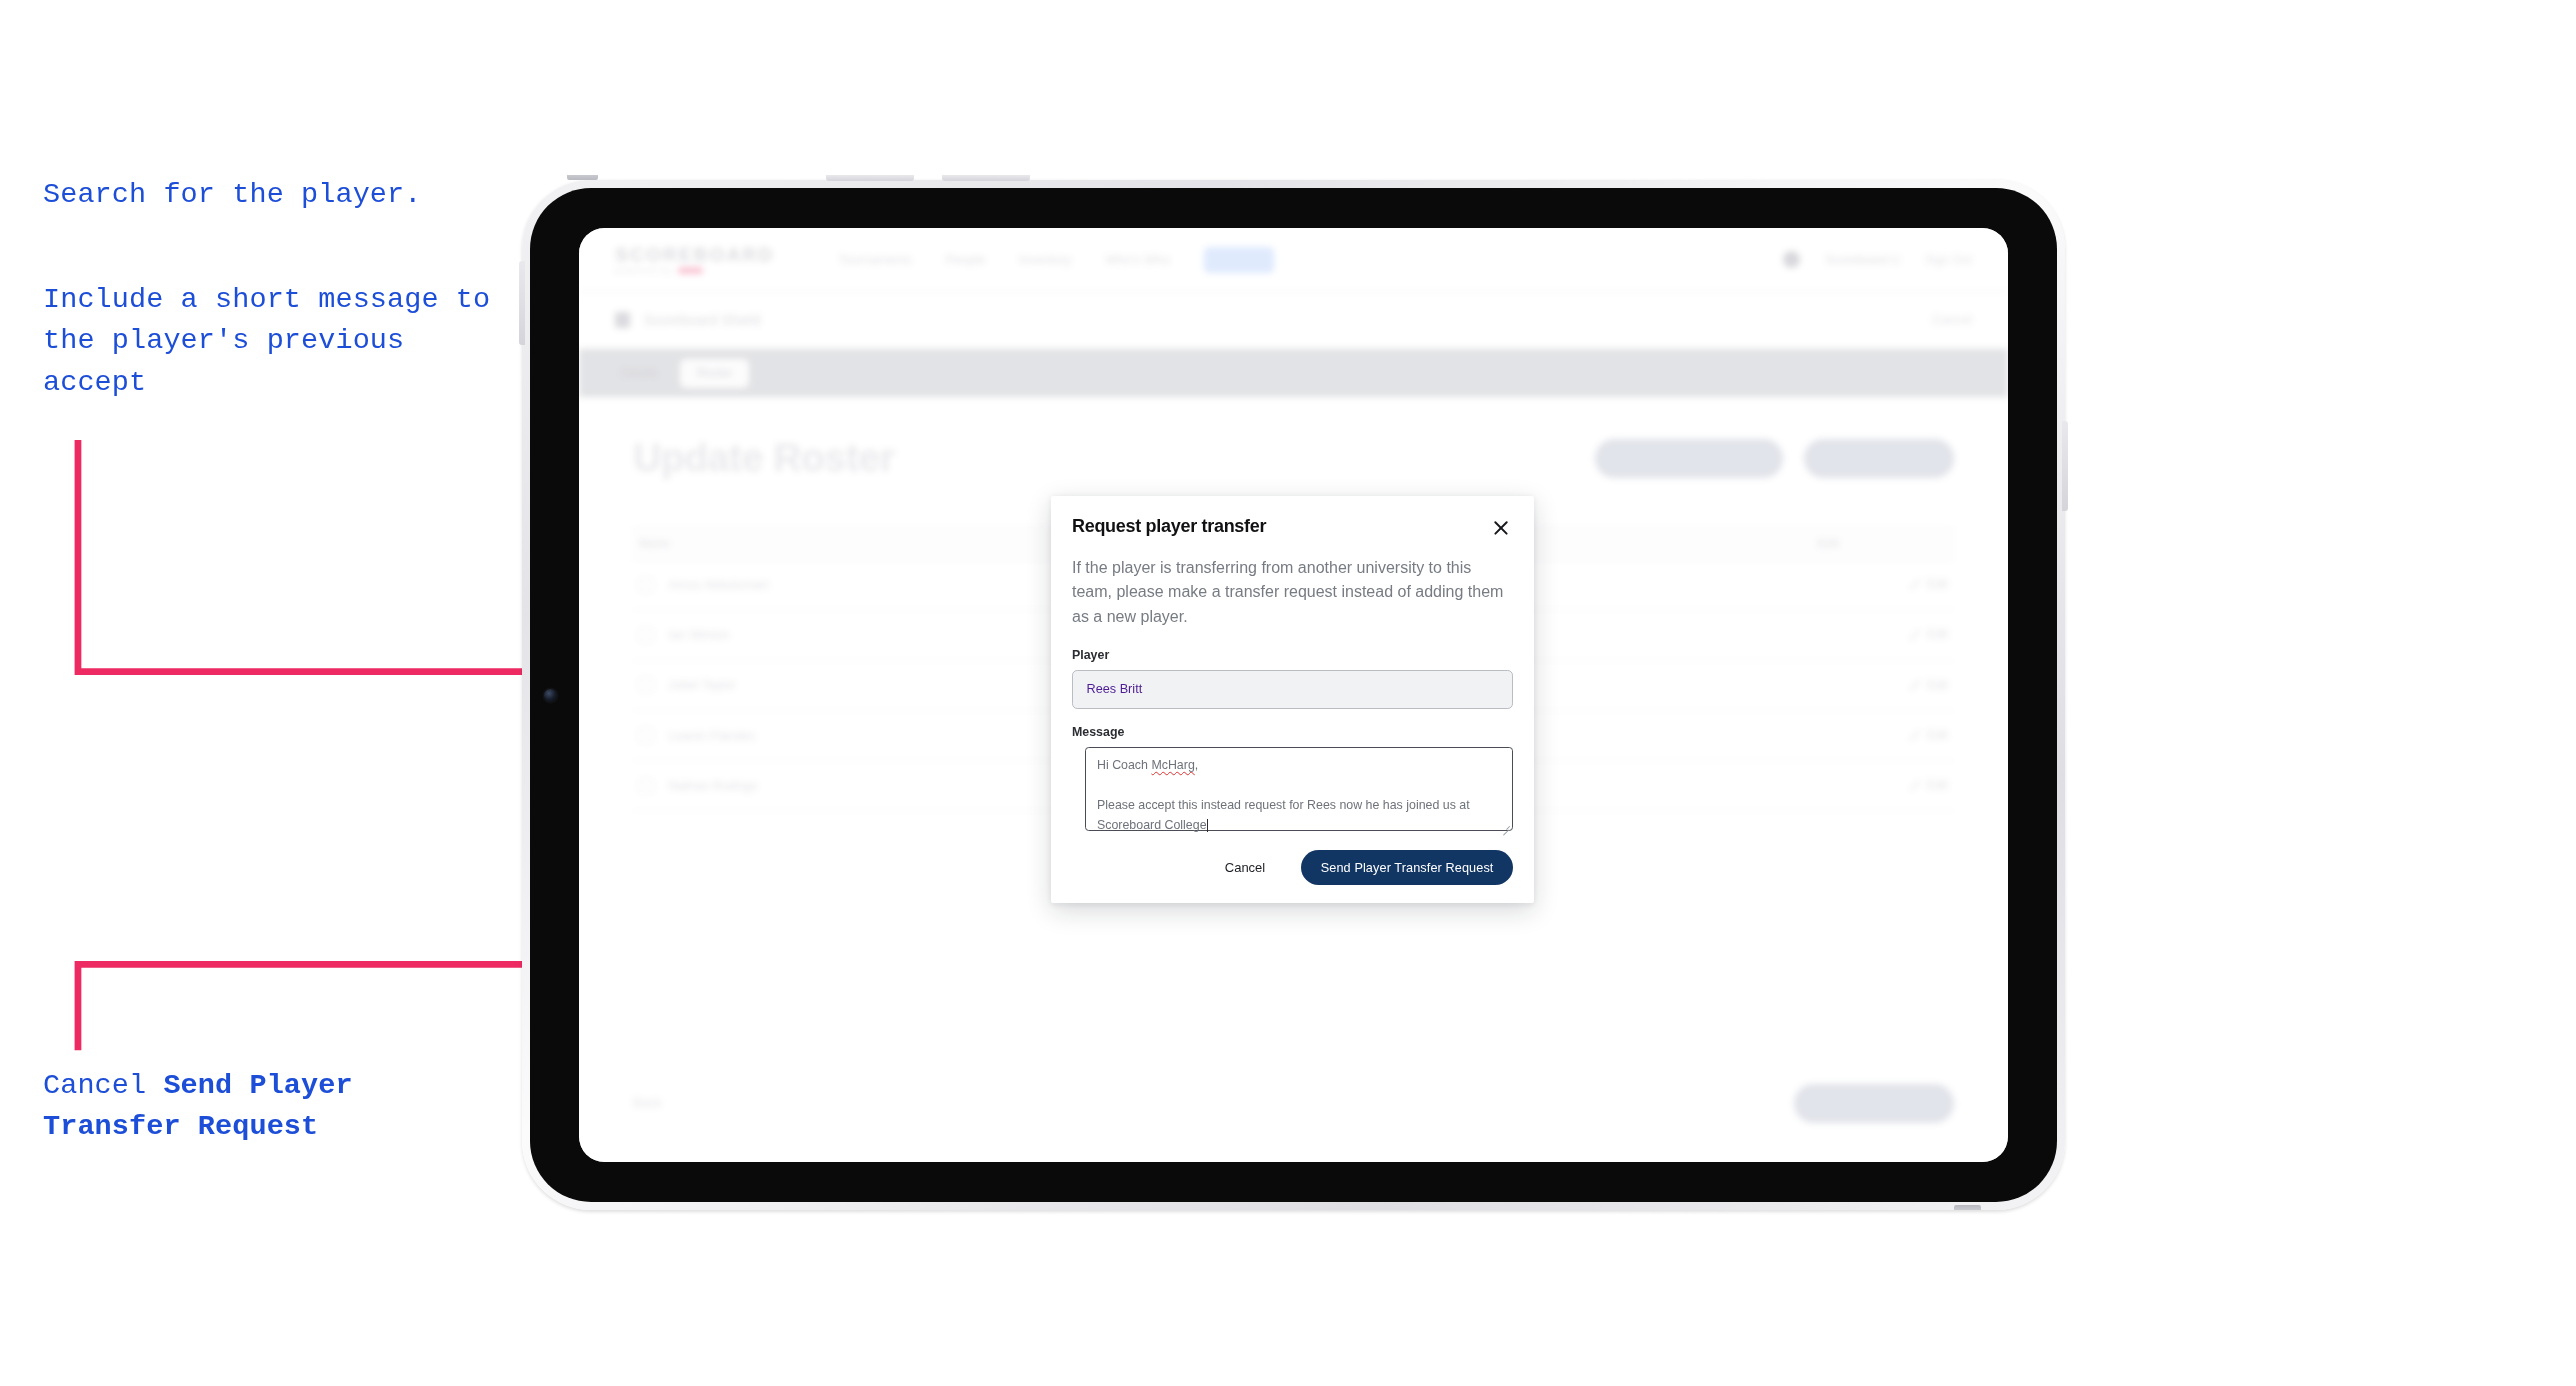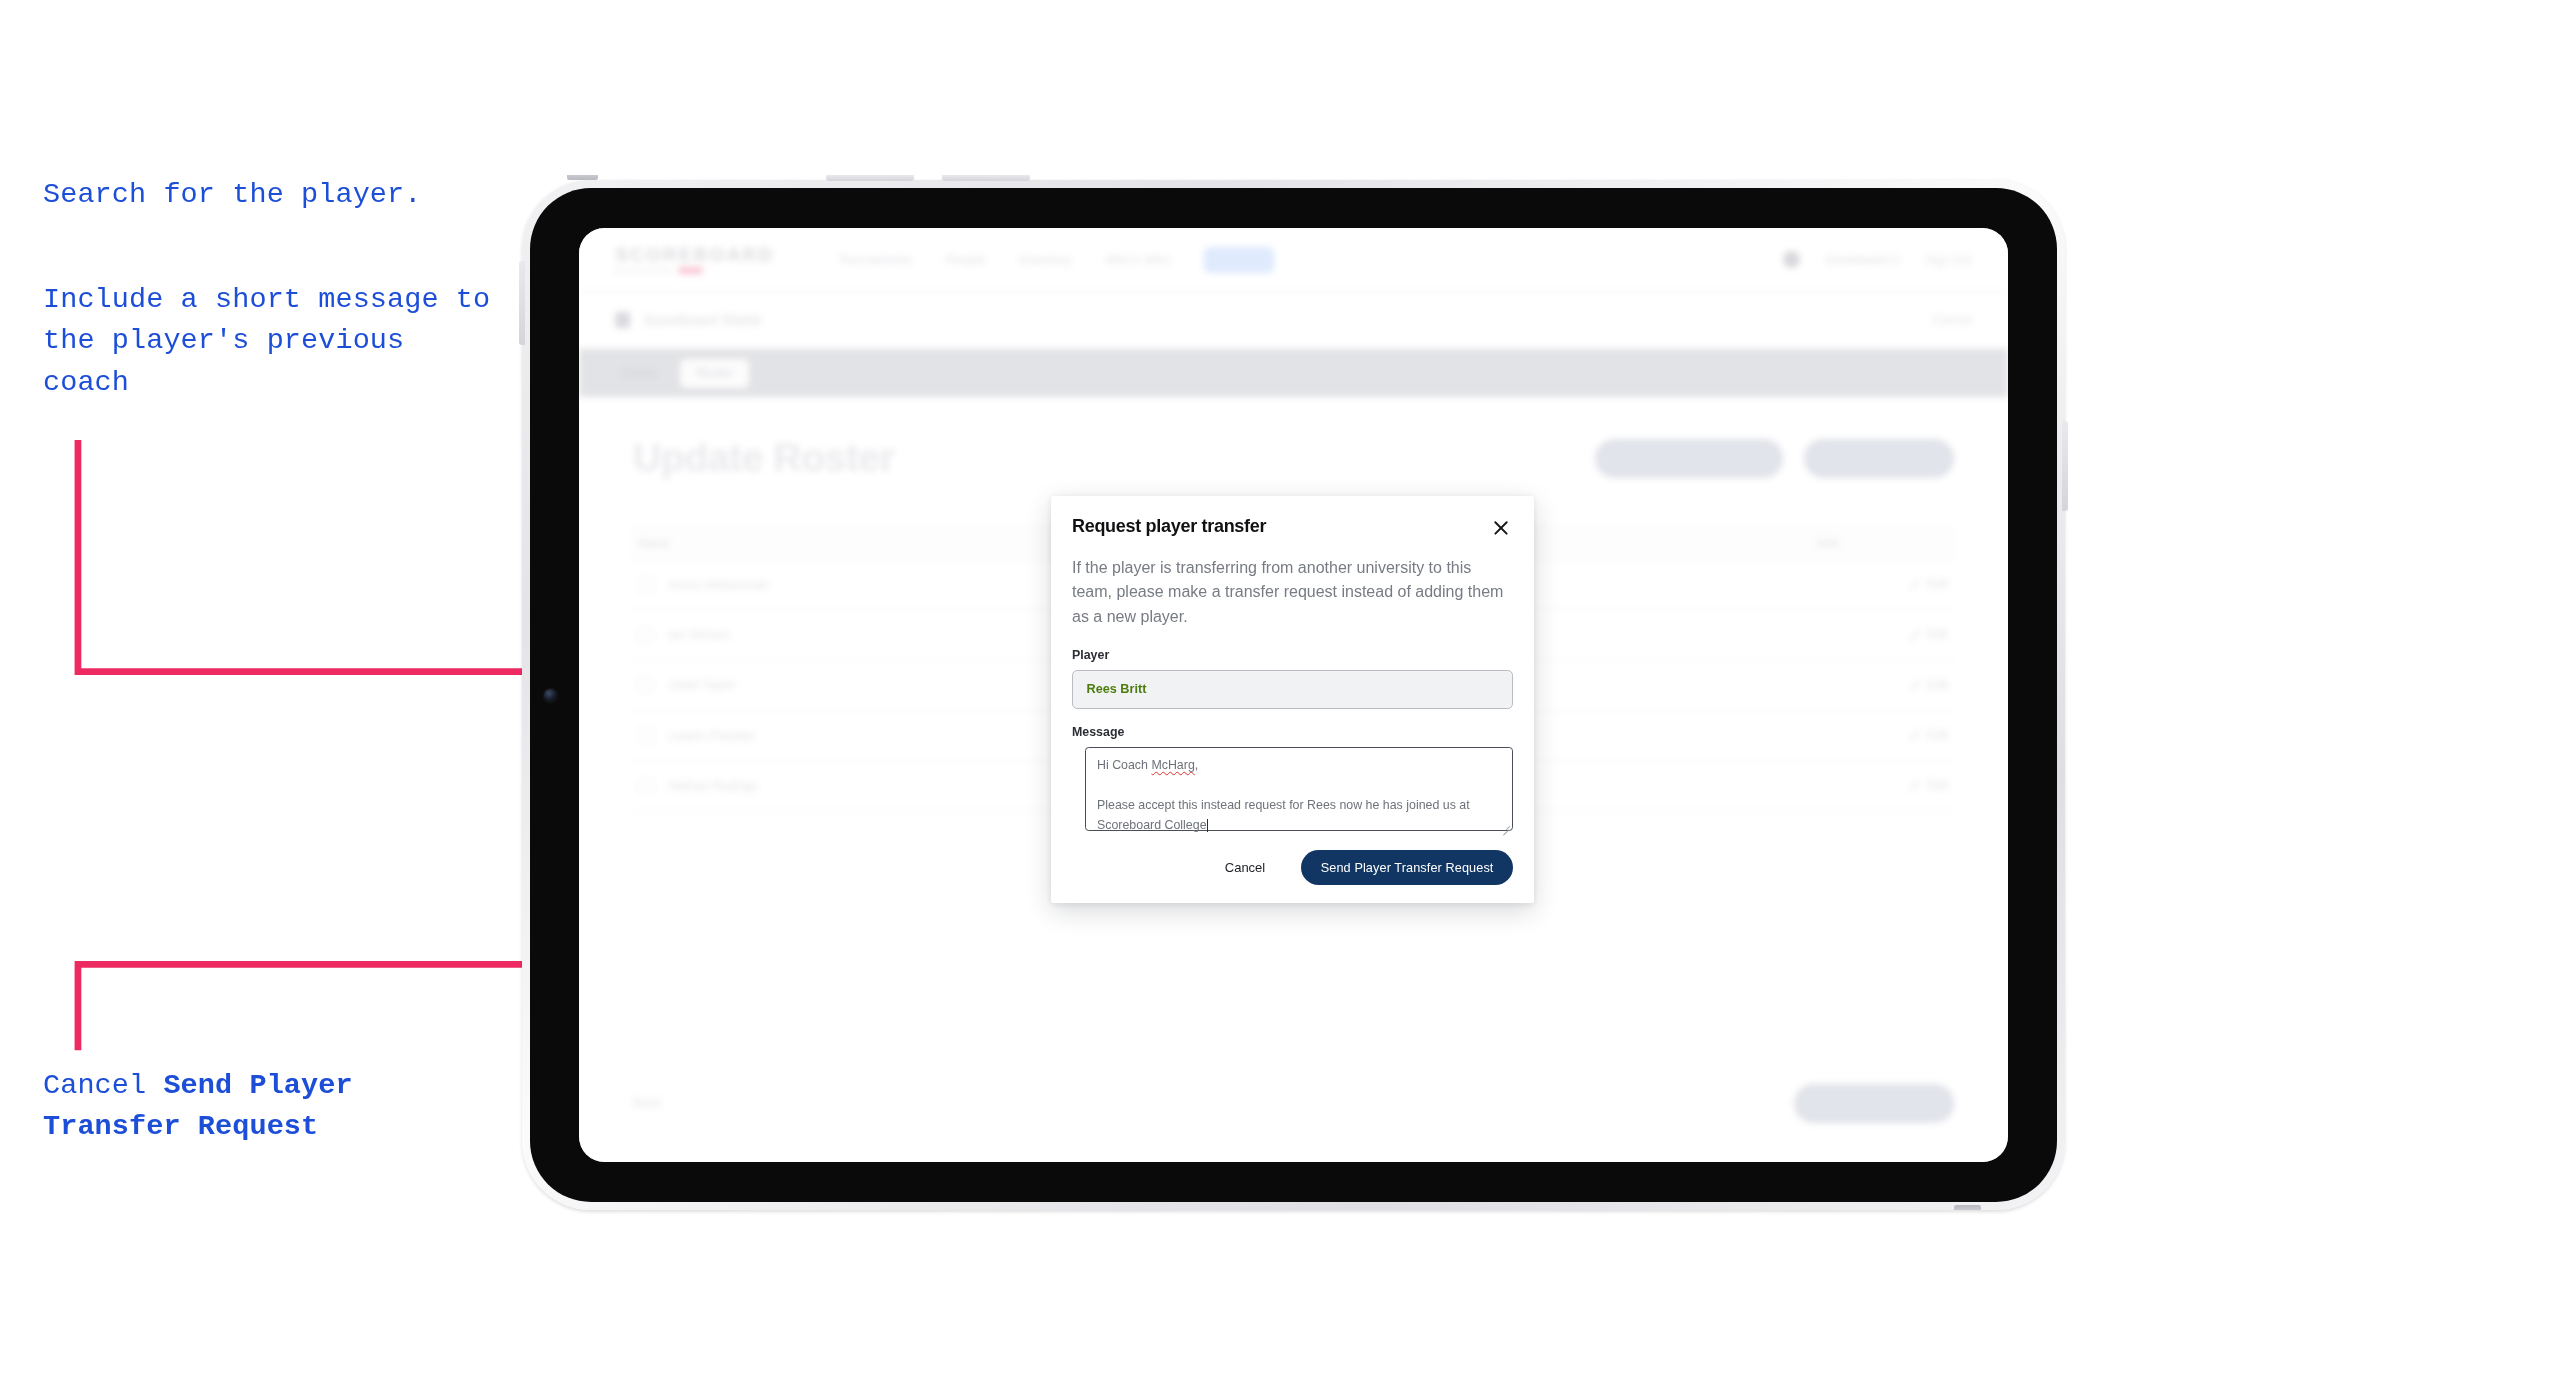--- a/index.html
+++ b/index.html
@@ -136,23 +136,22 @@
   .modal-close:before, .modal-close:after {
     content:""; position:absolute; left: 3px; top: 11.2px; width: 18px; height: 1.9px; background: #17181c; border-radius: 1.5px;
   }
   .modal-close:before { transform: rotate(45deg); }
   .modal-close:after  { transform: rotate(-45deg); }
   .modal-desc { margin-top: 16.5px; font-size: 16px; line-height: 1.52; color: #777b83; }
   .field-label { margin-top: 19.5px; font-size: 12.4px; font-weight: 700; color: #2b2d33; }
   .text-input {
     margin-top: 7.5px; width: 100%; height: 39px;
     background: #f1f2f4; border: 0.7px solid #b9bcc2; border-radius: 5.2px;
-    padding: 0 13.5px; font-size: 12.7px; color: #4d7c0f;
+    padding: 0 13.5px; font-size: 12.7px; color: #4c1d95;
     font-family: "Liberation Sans", sans-serif;
-    font-weight: bold;
   }
   .msg-label { margin-top: 16.5px; }
   .textarea-wrap { position: relative; margin-top: 7.5px; margin-left: 13px; }
   .textarea {
     width: 100%; height: 84px;
     background: #ffffff; border: 1.2px solid #4a4d55; border-radius: 3.7px;
     padding: 8.2px 12px; font-size: 12.4px; line-height: 1.62; color: #6e727a;
     font-family: "Liberation Sans", sans-serif; resize: none; overflow: hidden;
   }
   .msg-render {
@@ -183,21 +182,21 @@
     padding: 10.5px 19.5px; font-size: 12.7px; cursor: pointer; letter-spacing: 0.1px;
     font-family: "Liberation Sans", sans-serif;
   }
 </style>
 </head>
 <body>
 
 <div class="stage">
 
   <div class="anno" id="anno-1">Search for the player.</div>
-  <div class="anno" id="anno-2">Include a short message to the player's previous coach</div>
+  <div class="anno" id="anno-2">Include a short message to the player's previous accept</div>
   <div class="anno" id="anno-3"><span>Cancel </span><b>Send Player Transfer Request</b></div>
 
   <svg class="arrow-svg" viewBox="0 0 3440 1851">
     <g fill="none" stroke="#ED2B62" stroke-width="9" stroke-linecap="square">
 
       <path d="M 104 592 L 104 897 L 1355 897"></path>
       <polyline points="1318,866 1360,897 1318,928" stroke-width="9" stroke-linejoin="miter"></polyline>
 
       <path d="M 104 1398 L 104 1288 L 1878 1288 L 1878 1180"></path>
       <polyline points="1841,1218 1878,1177 1915,1218" stroke-width="9" stroke-linejoin="miter"></polyline>

